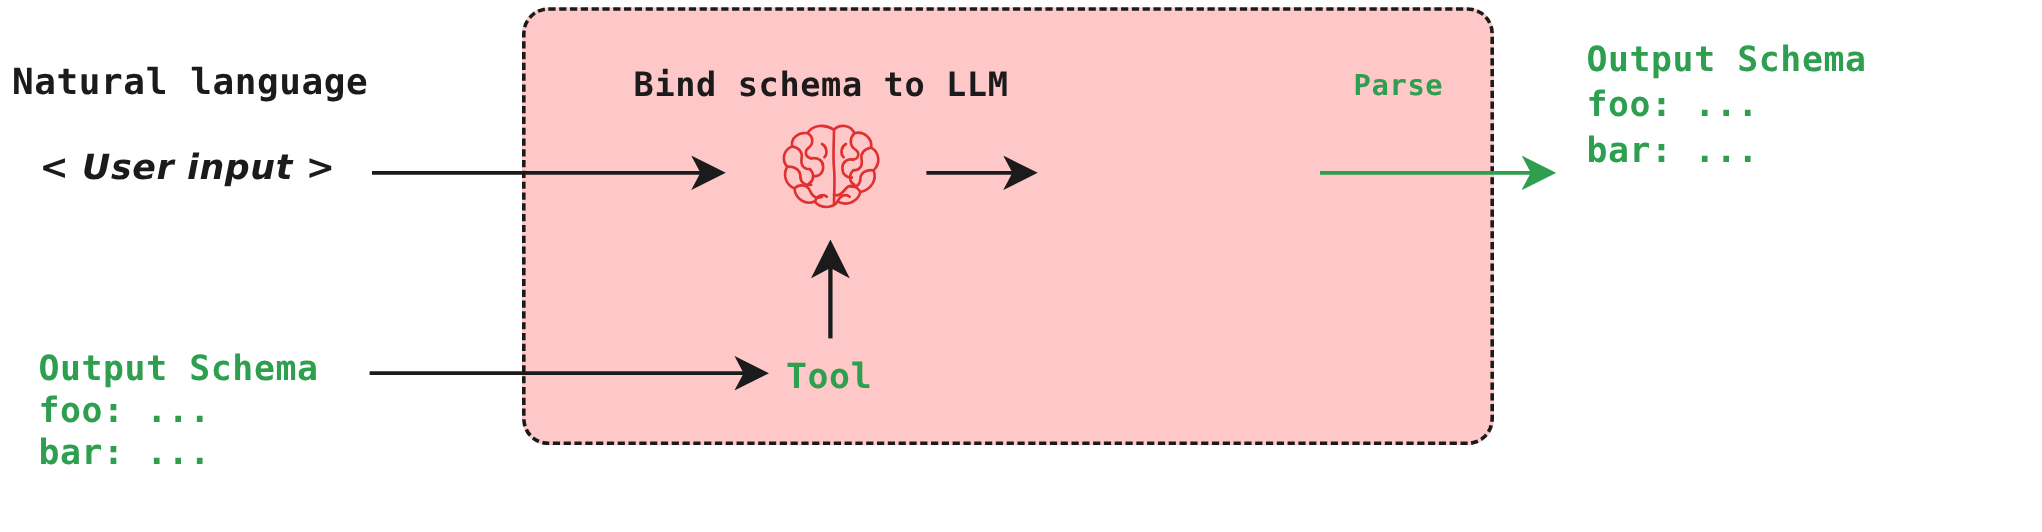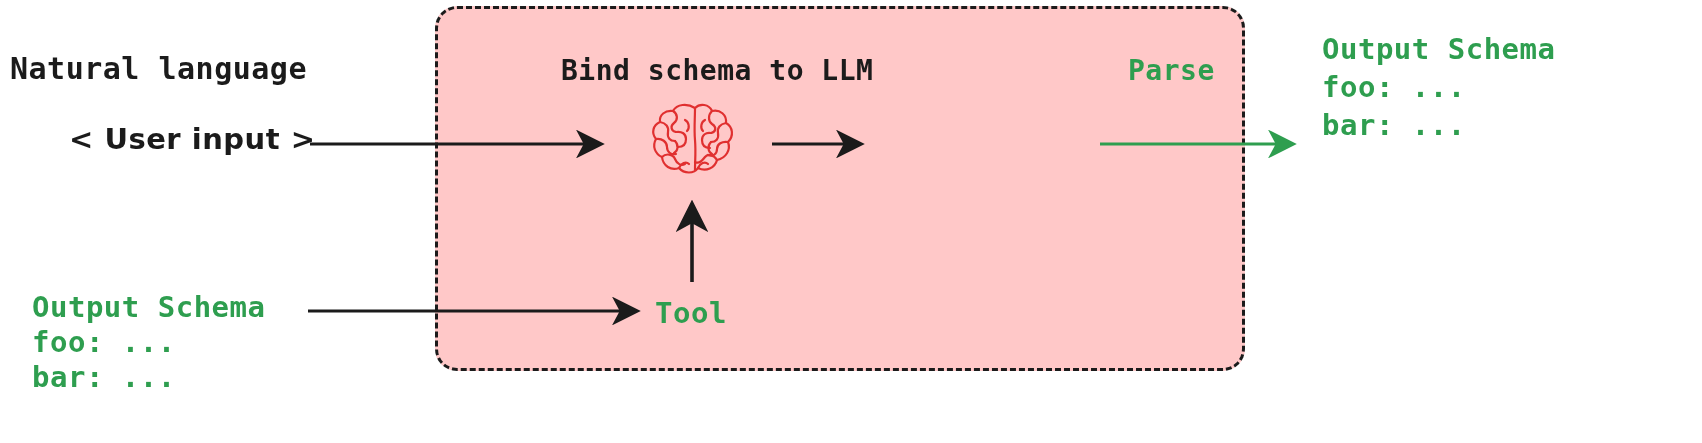--- a/index.html
+++ b/index.html
@@ -22,24 +22,24 @@
 
   
   .mono {
     font-family: "DejaVu Sans Mono", monospace;
     font-weight: 700;
     white-space: pre;
     letter-spacing: 0.5px;
   }
   .hand {
     font-family: "DejaVu Sans", sans-serif;
+    font-style: italic;
     font-weight: 600;
     white-space: pre;
     letter-spacing: 0.5px;
-    margin-left: 36px;
   }
   .blacktext { color: #1b1b1b; }
   .greentext { color: #2e9e4f; }
 
   
   .abs { position: absolute; }
 
   
   #natural-language-label {
     left: 10px;  top: 52px;
@@ -63,25 +63,24 @@
     width: 810px;  height: 365px;
     background: #ffc8c8;
     border: 3px dashed #1b1b1b;
     border-radius: 22px;
     box-sizing: border-box;
   }
   #bind-schema-label {
     left: 528px; top: 55px;
     font-size: 28px;
     line-height: 32px;
-    margin-left: 33px;
   }
   #parse-label {
     left: 1128px; top: 55px;
-    font-size: 28px;
+    font-size: 24px;
     line-height: 32px;
   }
   #answer-string-label {
     left: 876px; top: 125px;
     font-size: 28px;
     line-height: 32px;
   }
   #tool-label {
     left: 655px; top: 296px;
     font-size: 29px;

